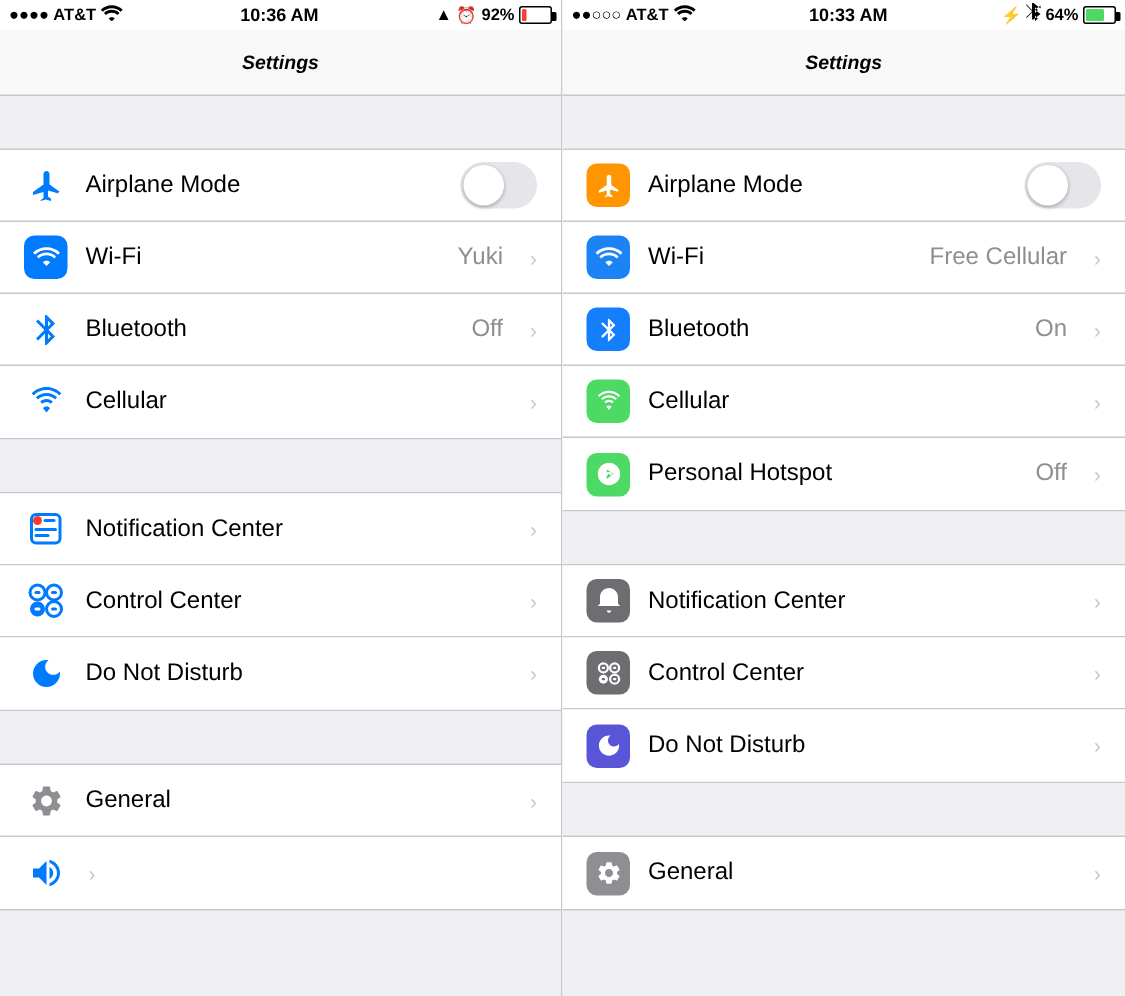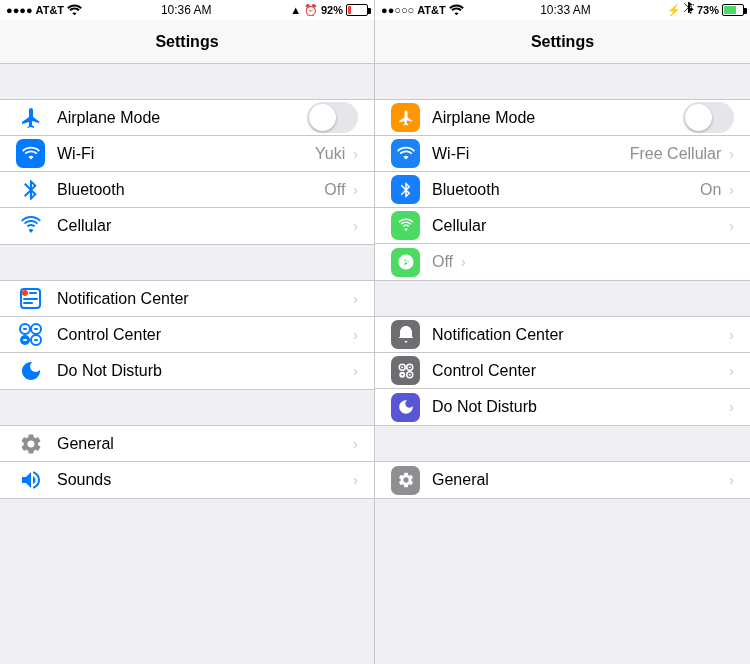--- a/index.html
+++ b/index.html
@@ -34,36 +34,37 @@
       font-weight: 600;
       color: #000;
     }
     .status-bar-left, .status-bar-right {
       display: flex;
       align-items: center;
       gap: 3px;
     }
     .status-bar-center {
       font-size: 12px;
-      font-weight: 400;
+      font-weight: 700;
     }
 
     
     .nav-bar {
       height: 44px;
       background: #f8f8f8;
       border-bottom: 1px solid #c8c7cc;
       display: flex;
       align-items: center;
       justify-content: center;
     }
     .nav-title {
-      font-size: 16px;
+      font-size: 13px;
       font-weight: 600;
       color: #000;
+      font-style: italic;
     }
 
     
     .settings-content {
       flex: 1;
       overflow-y: auto;
       background: #efeff4;
     }
 
     .section-gap {
@@ -74,21 +75,21 @@
     .settings-group {
       background: #fff;
       border-top: 1px solid #c8c7cc;
       border-bottom: 1px solid #c8c7cc;
       margin-bottom: 0;
     }
 
     .settings-row {
       display: flex;
       align-items: center;
-      height: 36px;
+      height: 48px;
       padding: 0 16px;
       background: #fff;
       border-bottom: 1px solid #c8c7cc;
       cursor: pointer;
       position: relative;
     }
     .settings-row:last-child {
       border-bottom: none;
     }
 
@@ -108,21 +109,21 @@
 
     .row-label {
       flex: 1;
       font-size: 16px;
       color: #000;
     }
 
     .row-value {
       font-size: 16px;
       color: #8e8e93;
-      margin-right: 6px;
+      margin-right: 16px;
     }
 
     .chevron {
       color: #c7c7cc;
       font-size: 14px;
       margin-left: 2px;
     }
 
     
     .toggle {
@@ -304,21 +305,20 @@
         <span class="row-label">General</span>
         <span class="chevron">›</span>
       </div>
 
       <div class="settings-row">
         <div class="row-icon no-bg">
           <svg width="24" height="24" viewBox="0 0 24 24" fill="#007aff">
               <path d="M3 9v6h4l5 5V4L7 9H3zm13.5 3c0-1.77-1.02-3.29-2.5-4.03v8.05c1.48-.73 2.5-2.25 2.5-4.02zM14 3.23v2.06c2.89.86 5 3.54 5 6.71s-2.11 5.85-5 6.71v2.06c4.01-.91 7-4.49 7-8.77s-2.99-7.86-7-8.77z"></path>
             </svg>
         </div>
-        <span class="row-label">Sounds</span>
         <span class="chevron">›</span>
       </div>
     </div>
   </div>
 </div>
 
 <div class="phone-panel" style="border-right:none;">
 
   <div class="status-bar">
     <div class="status-bar-left">
@@ -333,21 +333,21 @@
       </span>
     </div>
     <div class="status-bar-center">10:33 AM</div>
     <div class="status-bar-right">
       <span>⚡</span>
       <span>
         <svg width="10" height="14" viewBox="0 0 10 14" fill="#000">
             <path d="M9.71 3.71L5 0H4v4.59L.41 1 0 1.41 4.09 5.5 0 9.59l.41.41L4 6.41V11h1l4.71-3.71-3.8-2.79 3.8-2.79zM6 2.83l1.88 1.88L6 6.59V2.83zm1.88 7.46L6 12.17V8.41l1.88 1.88z"></path>
           </svg>
       </span>
-      <span>73%</span>
+      <span>64%</span>
       <span style="border:1px solid #000;border-radius:2px;width:22px;height:12px;display:inline-block;padding:1px;position:relative;">
         <span style="display:block;background:#4cd964;height:100%;width:64%;border-radius:1px;"></span>
         <span style="position:absolute;right:-4px;top:3px;width:3px;height:6px;background:#000;border-radius:0 1px 1px 0;"></span>
       </span>
     </div>
   </div>
 
   <div class="nav-bar">
     <span class="nav-title">Settings</span>
   </div>
@@ -403,20 +403,21 @@
         <span class="chevron">›</span>
       </div>
 
       <div class="settings-row">
         <div class="row-icon" style="background:#4cd964;">
           <svg class="icon-svg" viewBox="0 0 24 24">
               <path d="M12 2C6.48 2 2 6.48 2 12s4.48 10 10 10 10-4.48 10-10S17.52 2 12 2zm-2 14.5v-9l6 4.5-6 4.5z"></path>
               <path d="M12 6C8.13 6 5 9.13 5 13h2c0-2.76 2.24-5 5-5s5 2.24 5 5h2c0-3.87-3.13-7-7-7zm0 4c-1.66 0-3 1.34-3 3h2c0-.55.45-1 1-1s1 .45 1 1h2c0-1.66-1.34-3-3-3z"></path>
             </svg>
         </div>
+        <span class="row-label">Personal Hotspot</span>
         <span class="row-value">Off</span>
         <span class="chevron">›</span>
       </div>
     </div>
 
     <div class="section-gap"></div>
 
     <div class="settings-group">
 
       <div class="settings-row">

